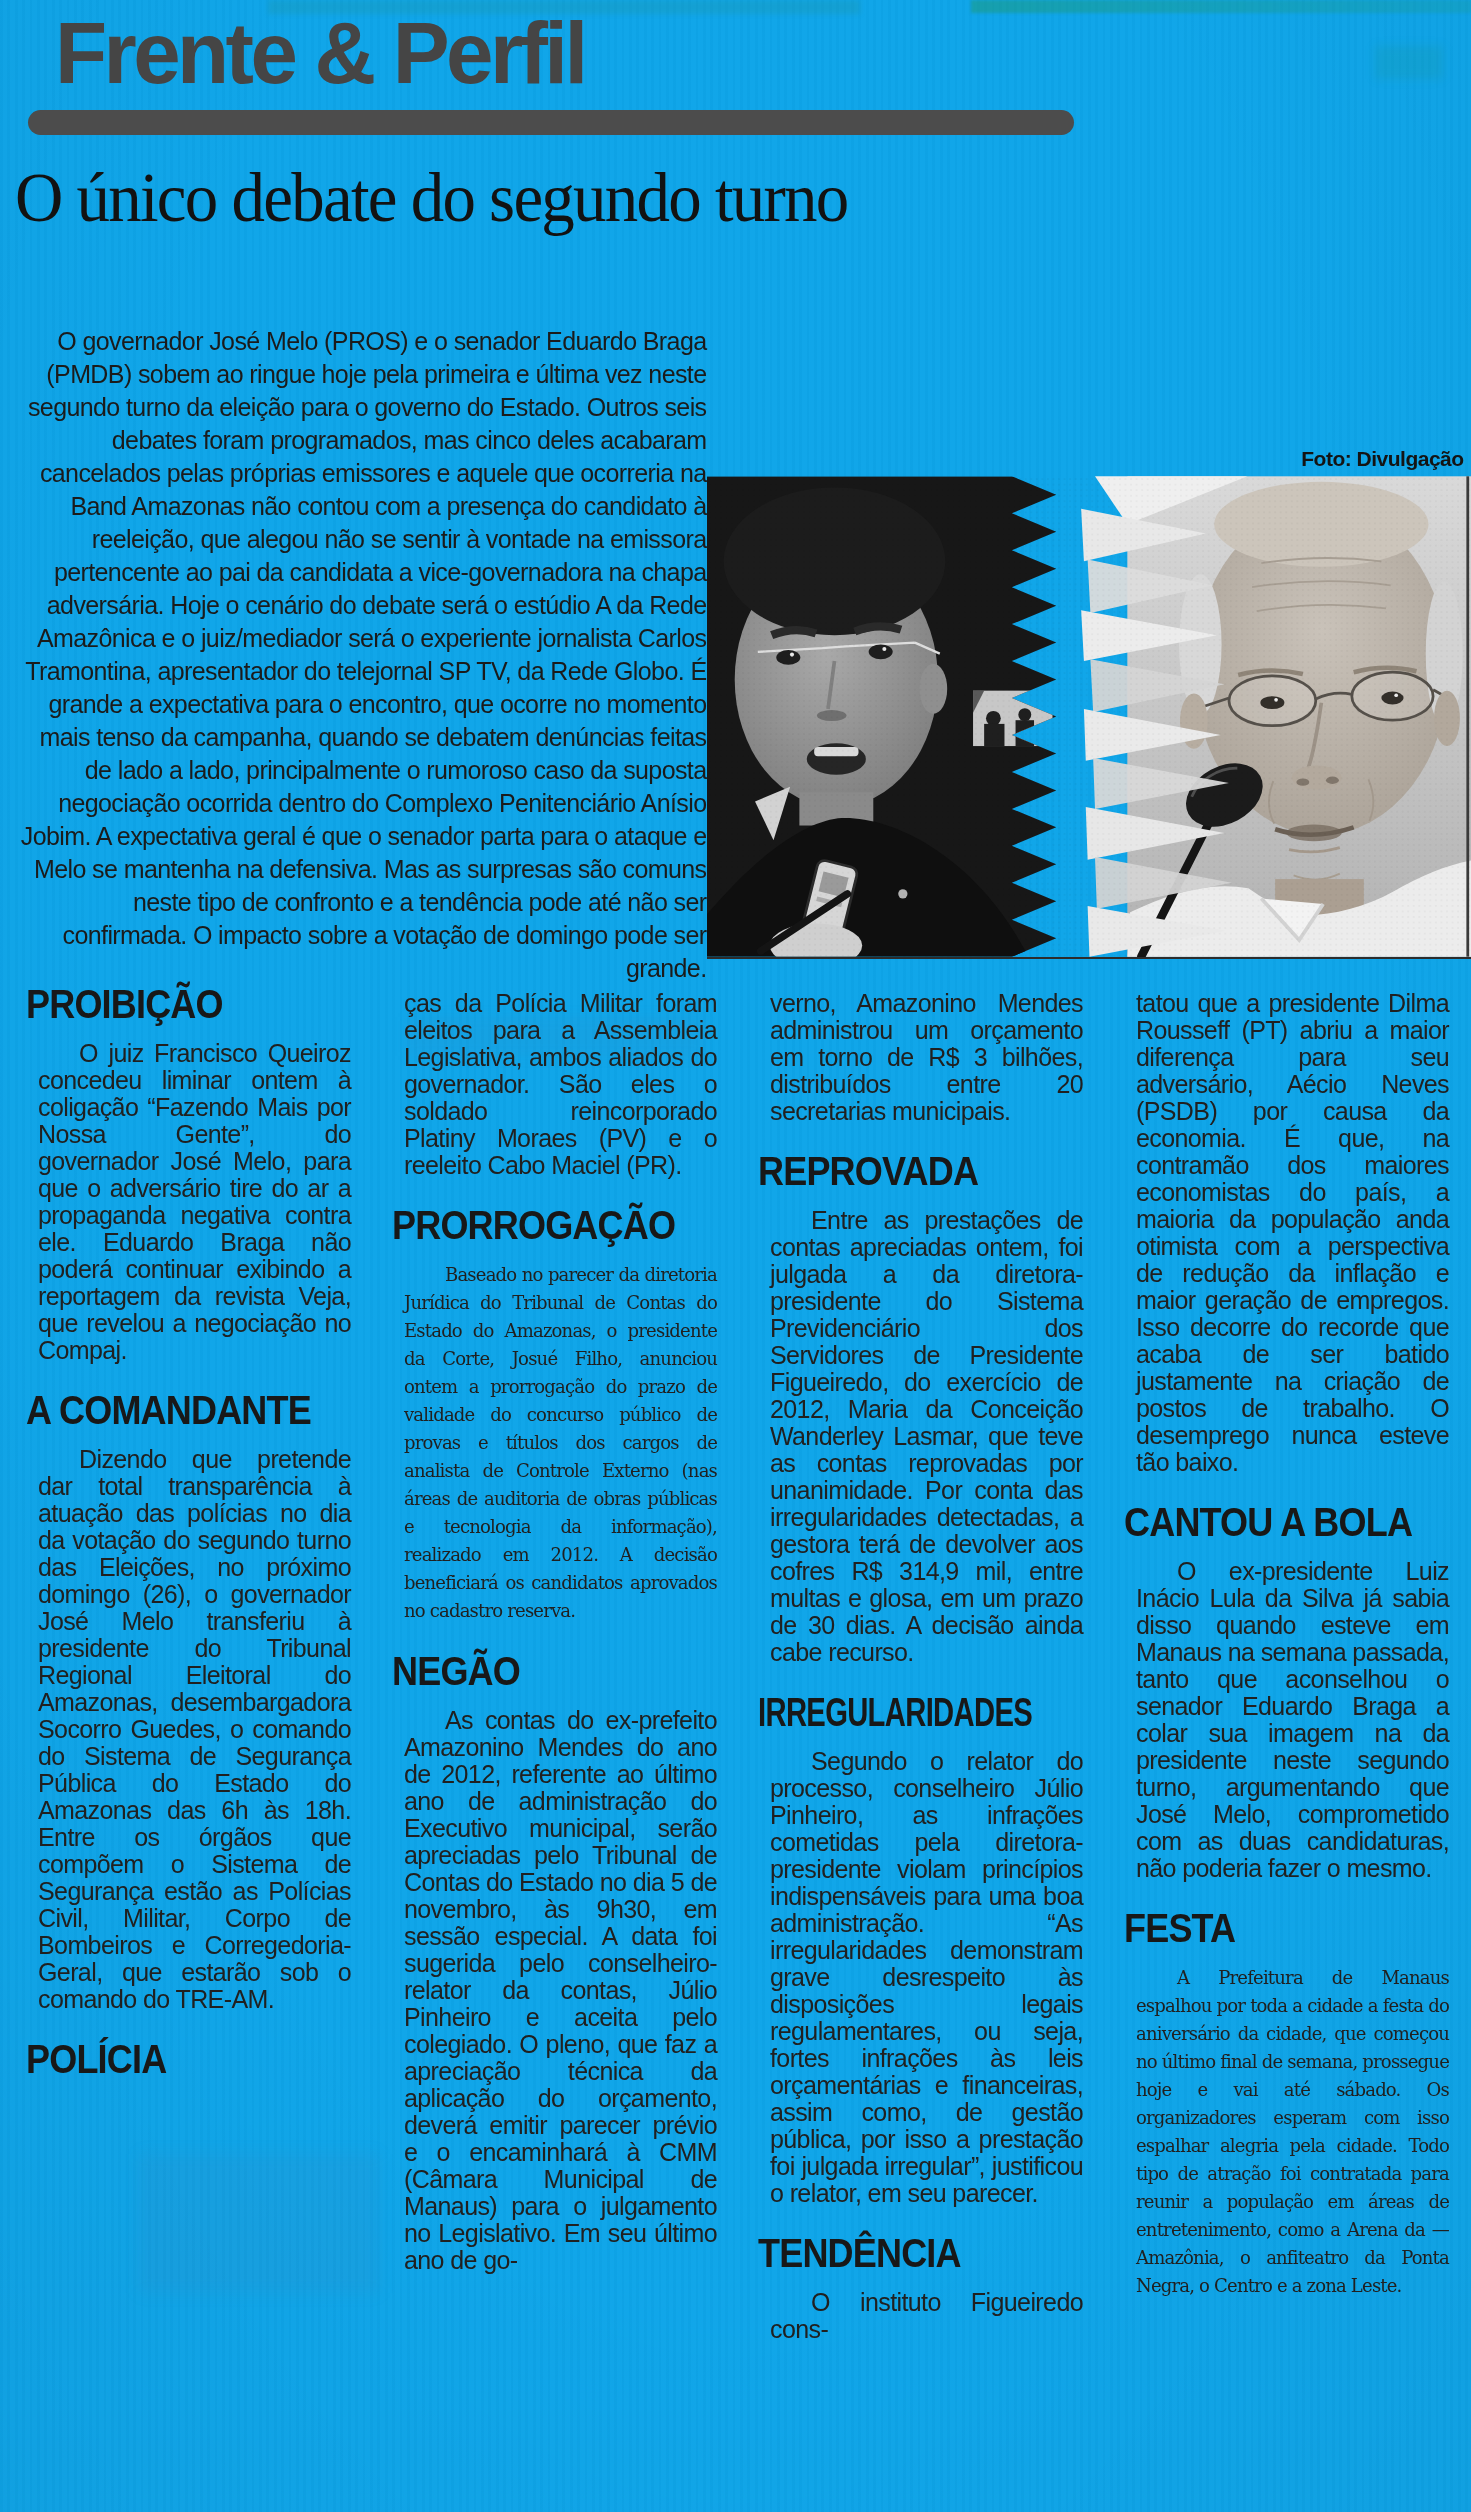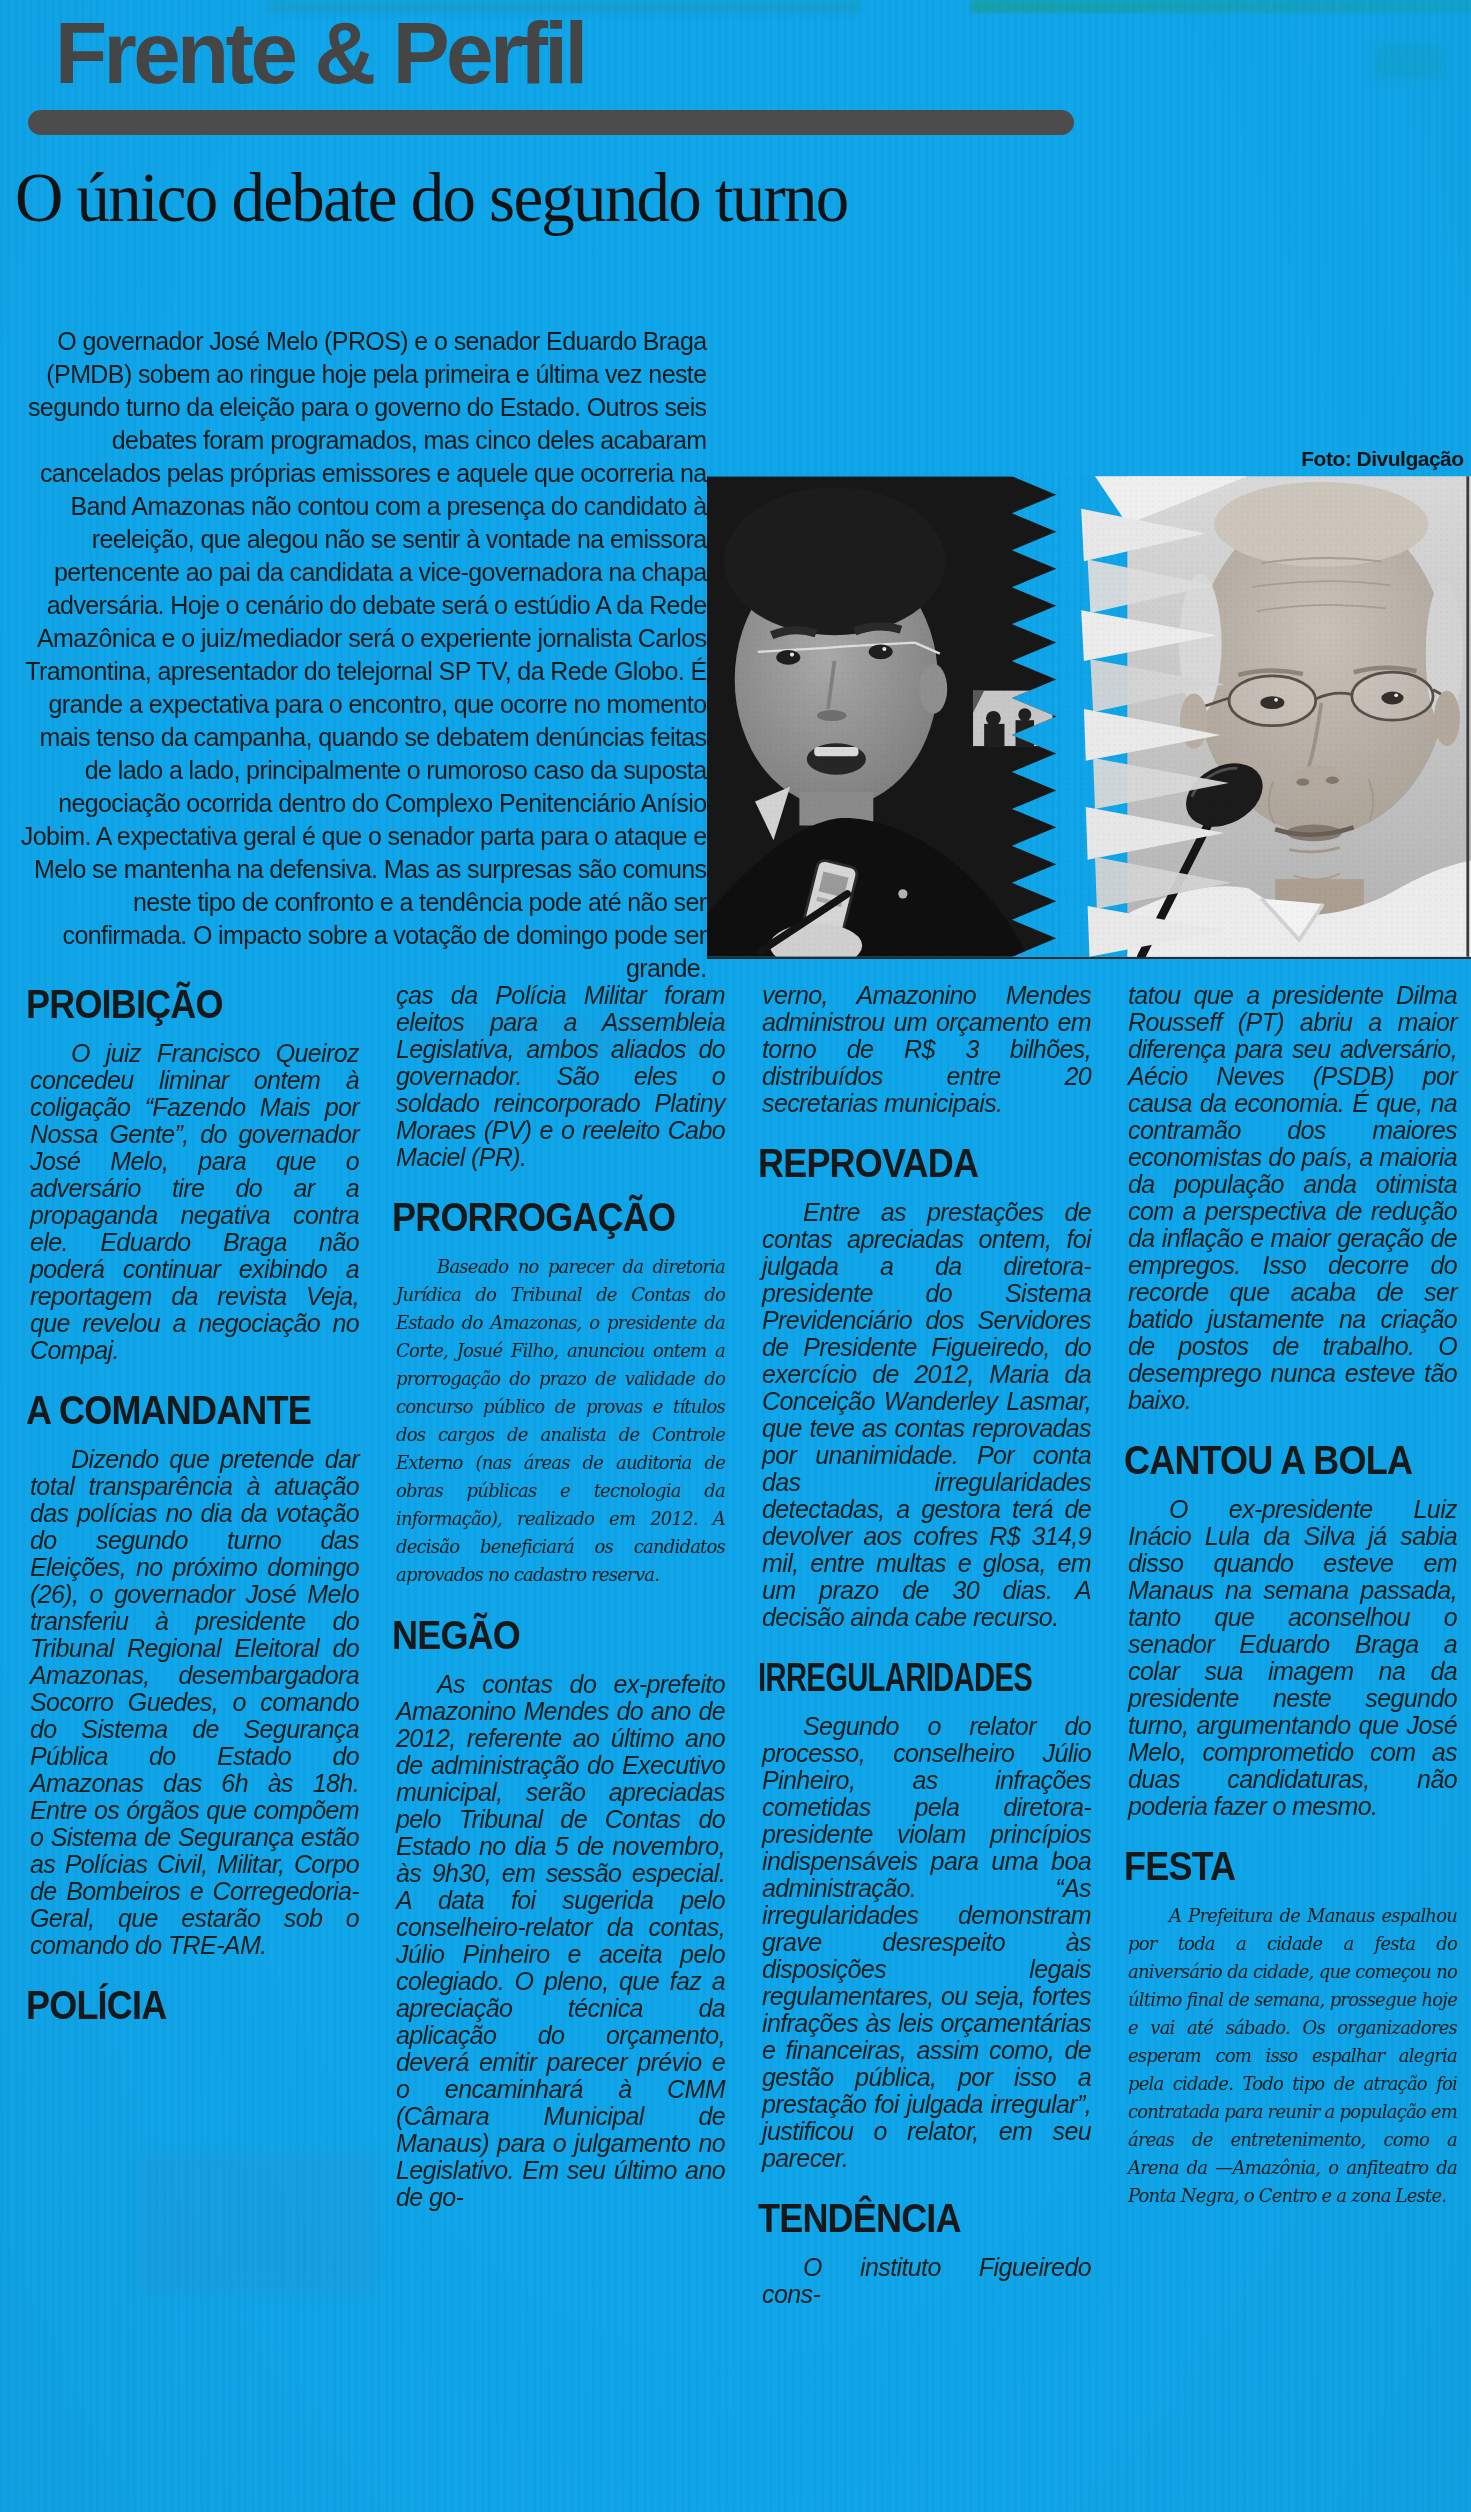--- a/index.html
+++ b/index.html
@@ -32,21 +32,21 @@
 
   .photo-block{position:absolute;left:707px;top:476px;width:764px;height:481px;border-bottom:2.8px solid #2c2c2c;}
   .photo-block svg{display:block;}
 
   .columns{position:absolute;left:26px;top:978px;width:1438px;height:1536px;display:flex;gap:29px;overflow:hidden;}
   .col{flex:0 0 337px;width:337px;overflow:hidden;}
   .sec-h{margin:24px 0 13px;font-size:40px;font-weight:bold;color:#181818;letter-spacing:-0.9px;
          transform:scaleX(.9);transform-origin:left;white-space:nowrap;}
   .sec-h.xcond{transform:scaleX(.73);}
   .col .sec-h:first-child{margin-top:3.7px;}
-  .body{margin:4px;font-size:25px;line-height:27px;letter-spacing:-0.6px;text-align:justify;color:#202020;font-style:italic;}
+  .body{margin:12px;font-size:25px;line-height:27px;letter-spacing:-0.6px;text-align:justify;color:#202020;}
   .body.ind{text-indent:41px;}
   .body.serif{font-family:"DejaVu Serif","Liberation Serif",serif;font-size:18px;line-height:28px;letter-spacing:-0.8px;}
 </style>
 </head>
 <body>
 
 <div class="page">
 
   <div class="bleed a"></div>
   <div class="bleed b"></div>

